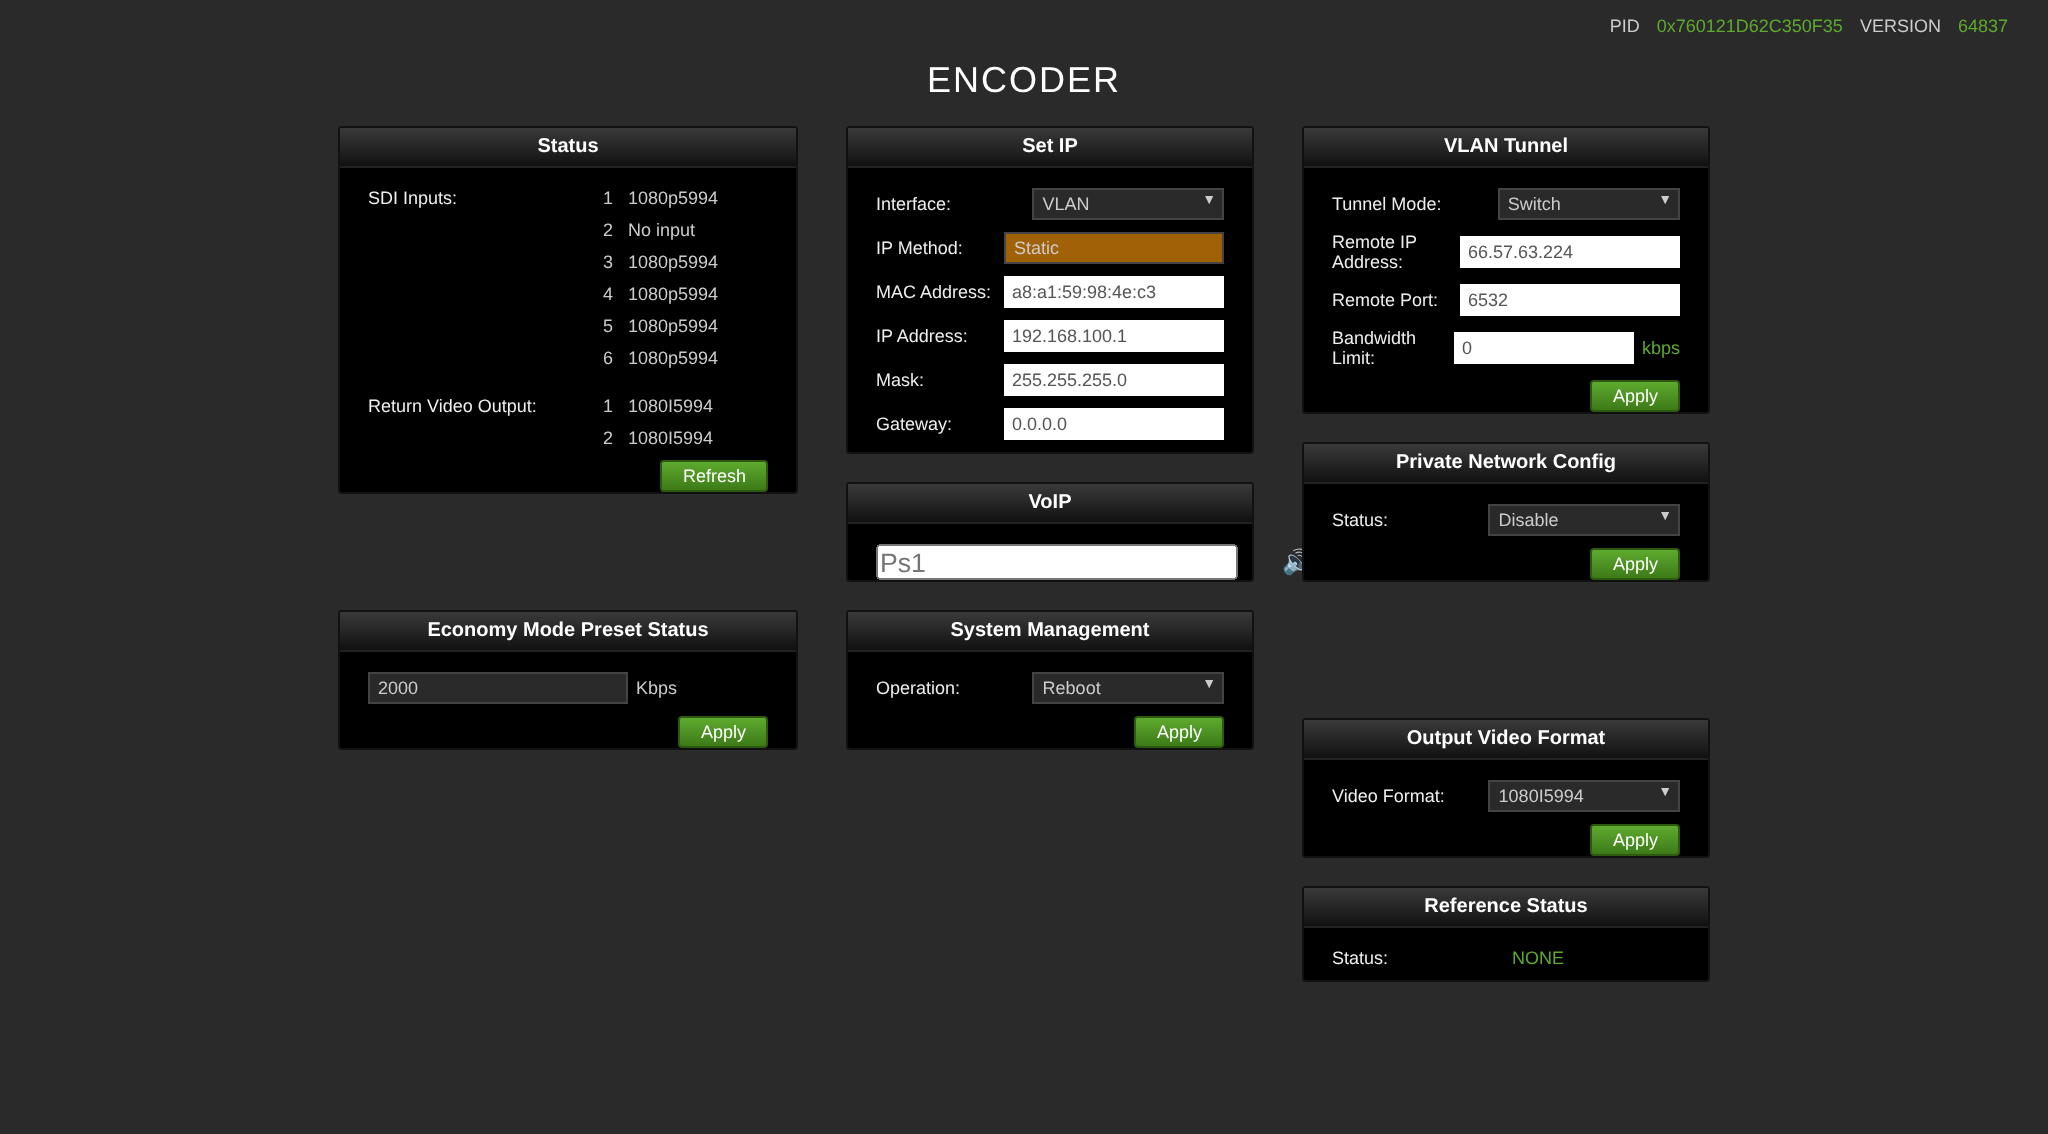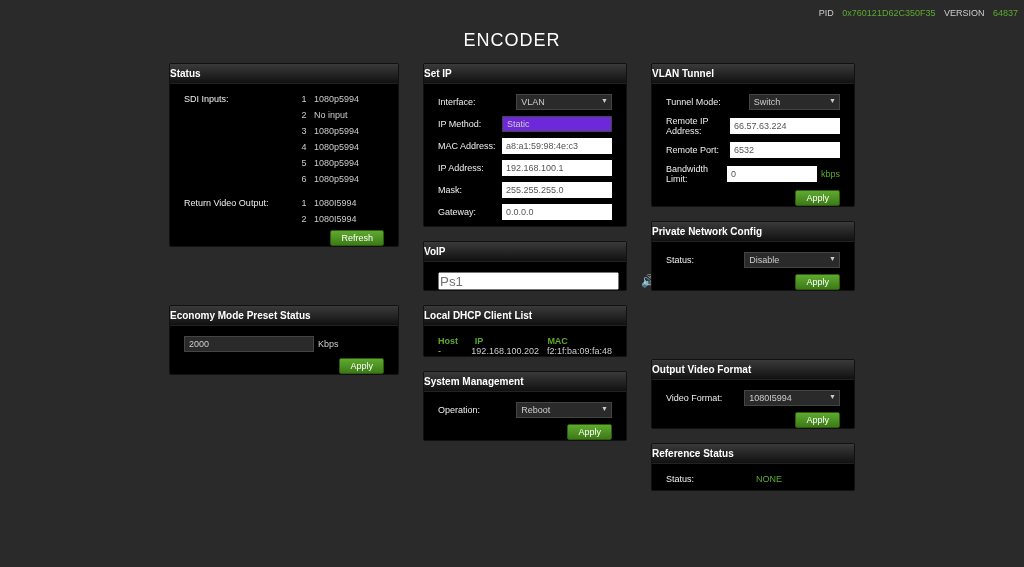--- a/index.html
+++ b/index.html
@@ -8,21 +8,21 @@
   color: #ccc;
   font-family: Arial, sans-serif;
   font-size: 10px;
   width: 1024px;
   height: 567px;
   position: relative;
 }
 .topbar {
   position: absolute;
   top: 8px;
-  right: 6px;
+  right: 20px;
   font-size: 9px;
 }
 .topbar span { color: #ccc; margin-left: 6px; }
 .topbar .val { color: #5eaa2e; }
 h1 {
   text-align: center;
   color: #fff;
   font-size: 18px;
   font-weight: normal;
   letter-spacing: 1px;
@@ -39,21 +39,21 @@
 .panel {
   background: #000;
   border: 1px solid #111;
   border-radius: 2px;
 }
 .panel-h {
   background: linear-gradient(#3a3a3a, #111);
   color: #fff;
   font-weight: bold;
   font-size: 10px;
-  text-align: left;
+  text-align: center;
   padding: 4px 0;
   border-bottom: 1px solid #222;
 }
 .panel-b {
   padding: 10px 14px 0;
   font-size: 9px;
 }
 .row {
   display: flex;
   align-items: center;
@@ -66,21 +66,21 @@
 .row input, .row select, .field {
   background: #fff;
   color: #555;
   border: none;
   font-size: 9px;
   padding: 2px 4px;
   height: 16px;
   width: 110px;
 }
 .row input.dark, select.dark, .field.dark {
-  background: #6d28d9;
+  background: #a16207;
   color: #ccc;
   border: 1px solid #444;
 }
 select { appearance: none; position: relative; }
 .sel-wrap { position: relative; width: 110px; }
 .sel-wrap select { width: 100%; background: #2a2a2a; color:#ccc; border:1px solid #444; padding-right:14px;}
 .sel-wrap::after {
   content: "▼";
   position: absolute;
   right: 4px; top: 3px;
@@ -224,35 +224,20 @@
     <div class="panel">
       <div class="panel-h">VoIP</div>
       <div class="panel-b">
         <div class="voip-row">
           <input placeholder="Ps1" style="">
           <span class="speaker">🔊</span>
         </div>
       </div>
     </div>
 
-    <div class="panel">
-      <div class="panel-h">Local DHCP Client List</div>
-      <div class="panel-b">
-        <div class="dhcp-head">
-          <span class="c1">Host</span>
-          <span class="c2">IP</span>
-          <span class="c3">MAC</span>
-        </div>
-        <div class="dhcp-row">
-          <span class="c1">-</span>
-          <span class="c2">192.168.100.202</span>
-          <span class="c3">f2:1f:ba:09:fa:48</span>
-        </div>
-      </div>
-    </div>
 
     <div class="panel">
       <div class="panel-h">System Management</div>
       <div class="panel-b">
         <div class="row">
             <span class="lab">Operation:</span>
           <div class="sel-wrap"><select><option>Reboot</option></select></div>
         </div>
         <div class="btnrow"><button class="btn">Apply</button></div>
       </div>

